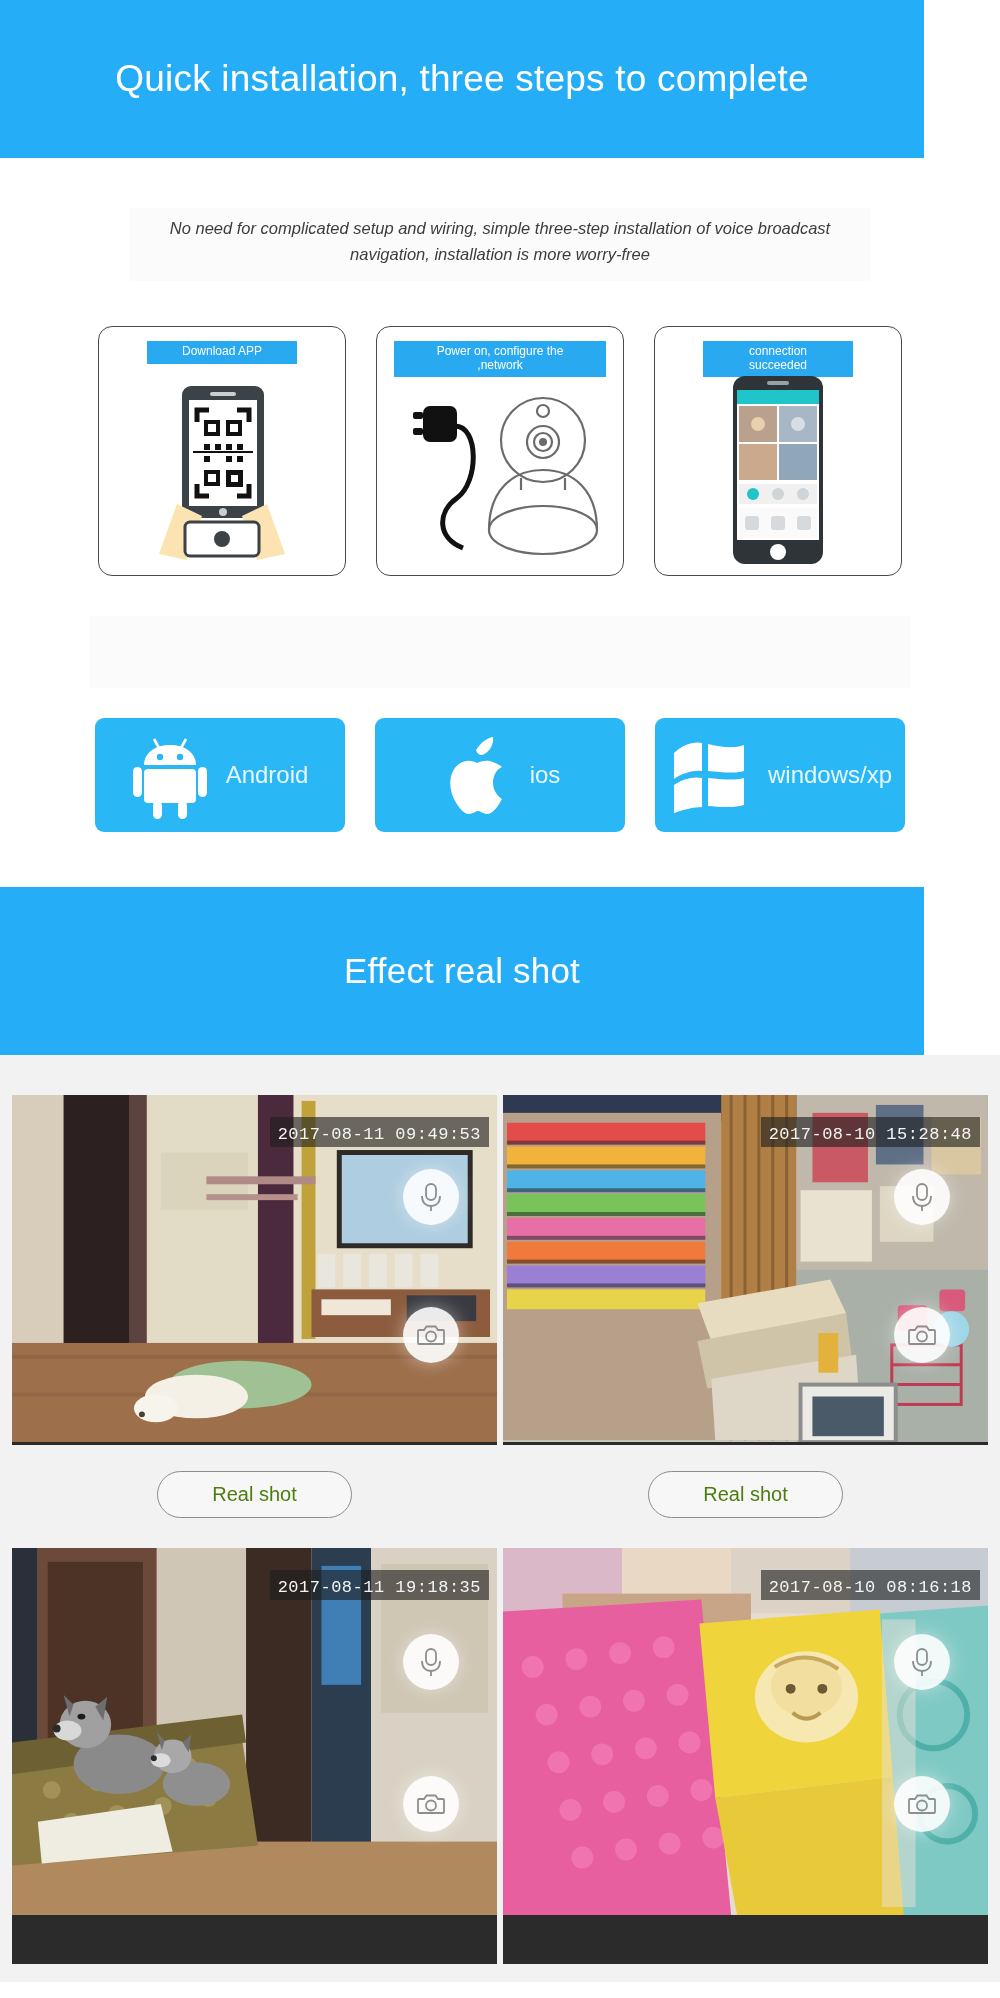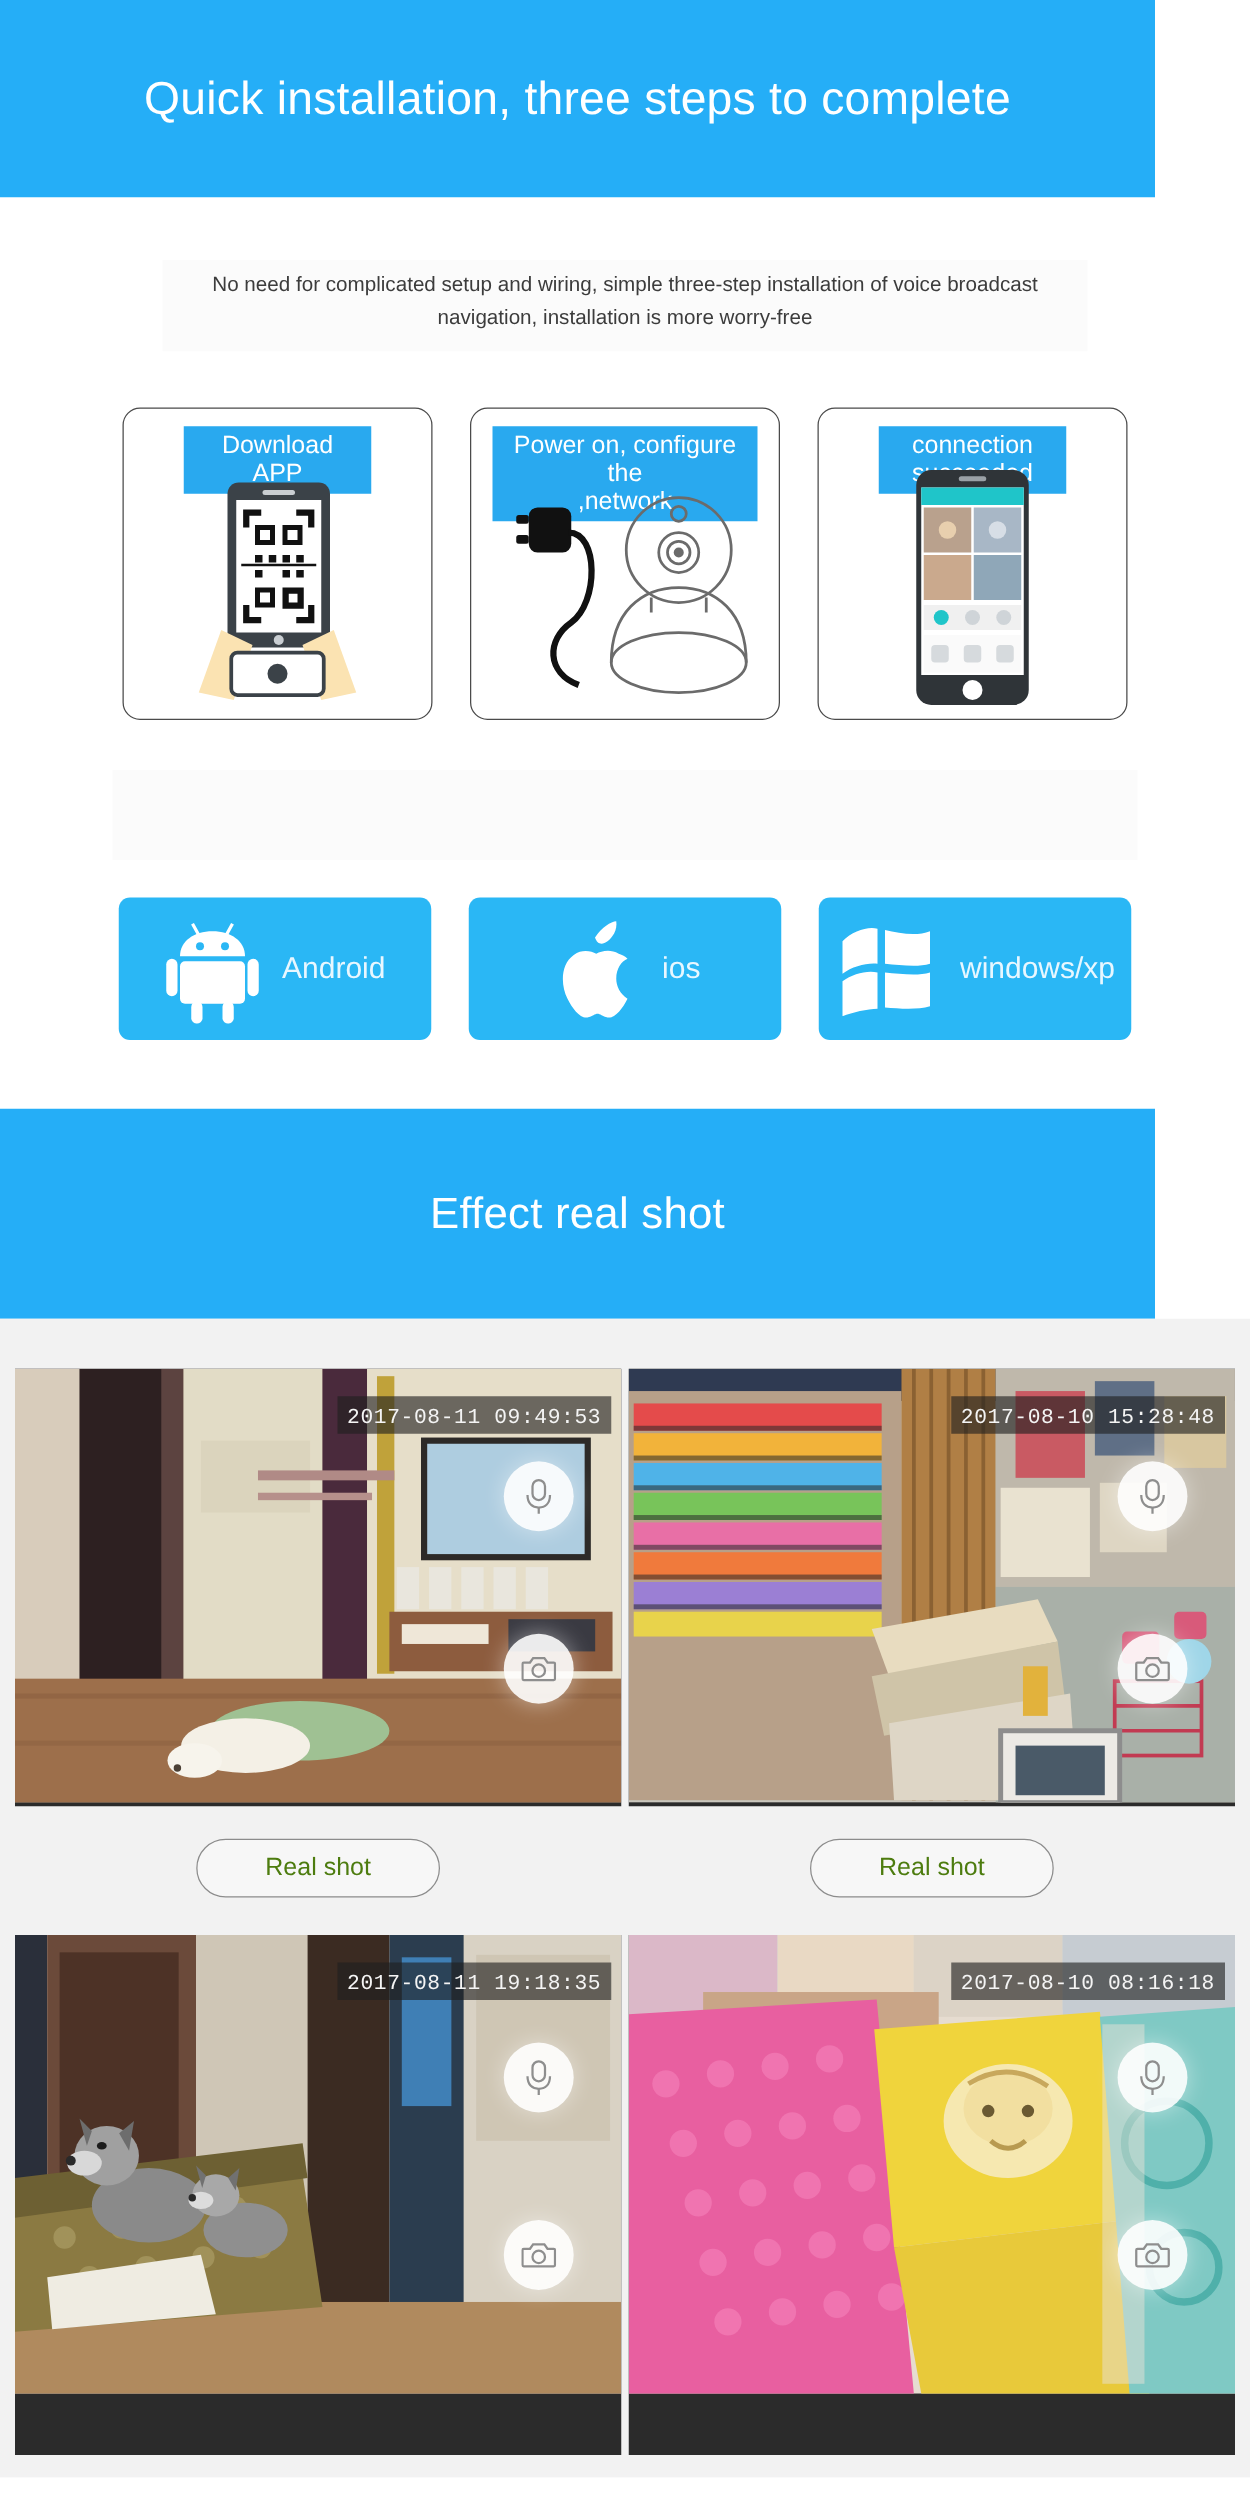--- a/index.html
+++ b/index.html
@@ -30,20 +30,21 @@
   .banner-2 .banner-title { font-size: 35px; }
 
   
   .install-section {
     background: #ffffff;
     padding: 0;
     width: 1000px;
   }
   .intro-wrap {
     padding: 50px 130px 0 130px;
+    font-style: italic;
   }
   .intro-text {
     font-size: 16.5px;
     line-height: 1.55;
     color: #3c3c3c;
     text-align: center;
     background: #fbfbfb;
     padding: 8px 0 14px 0;
   }
 
@@ -61,21 +62,21 @@
     position: relative;
     background: #ffffff;
   }
   .step-label {
     position: absolute;
     top: 14px;
     left: 50%;
     transform: translateX(-50%);
     background: #29a9ef;
     color: #ffffff;
-    font-size: 20px;
+    font-size: 12px;
     line-height: 1.12;
     text-align: center;
     padding: 4px 10px 5px 10px;
     white-space: pre-line;
     min-width: 120px;
   }
   .step-label.wide { width: 212px; }
   .step-label.narrow { width: 150px; }
   .step-art {
     position: absolute;

